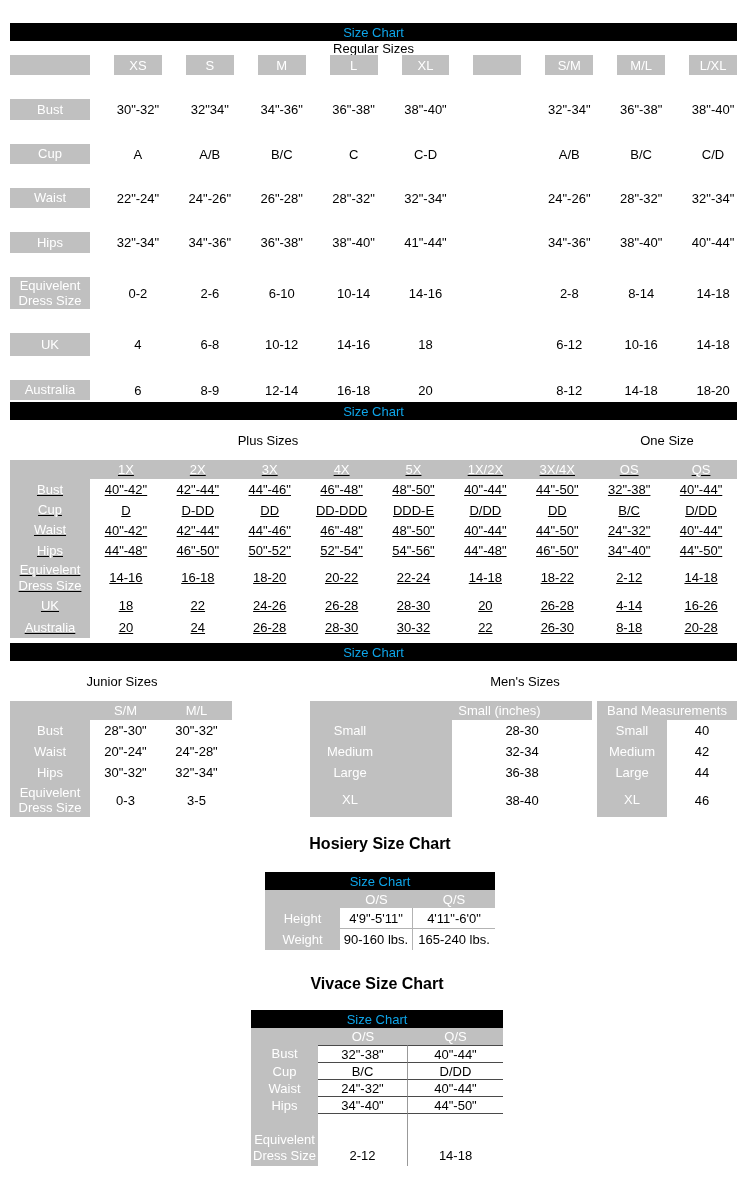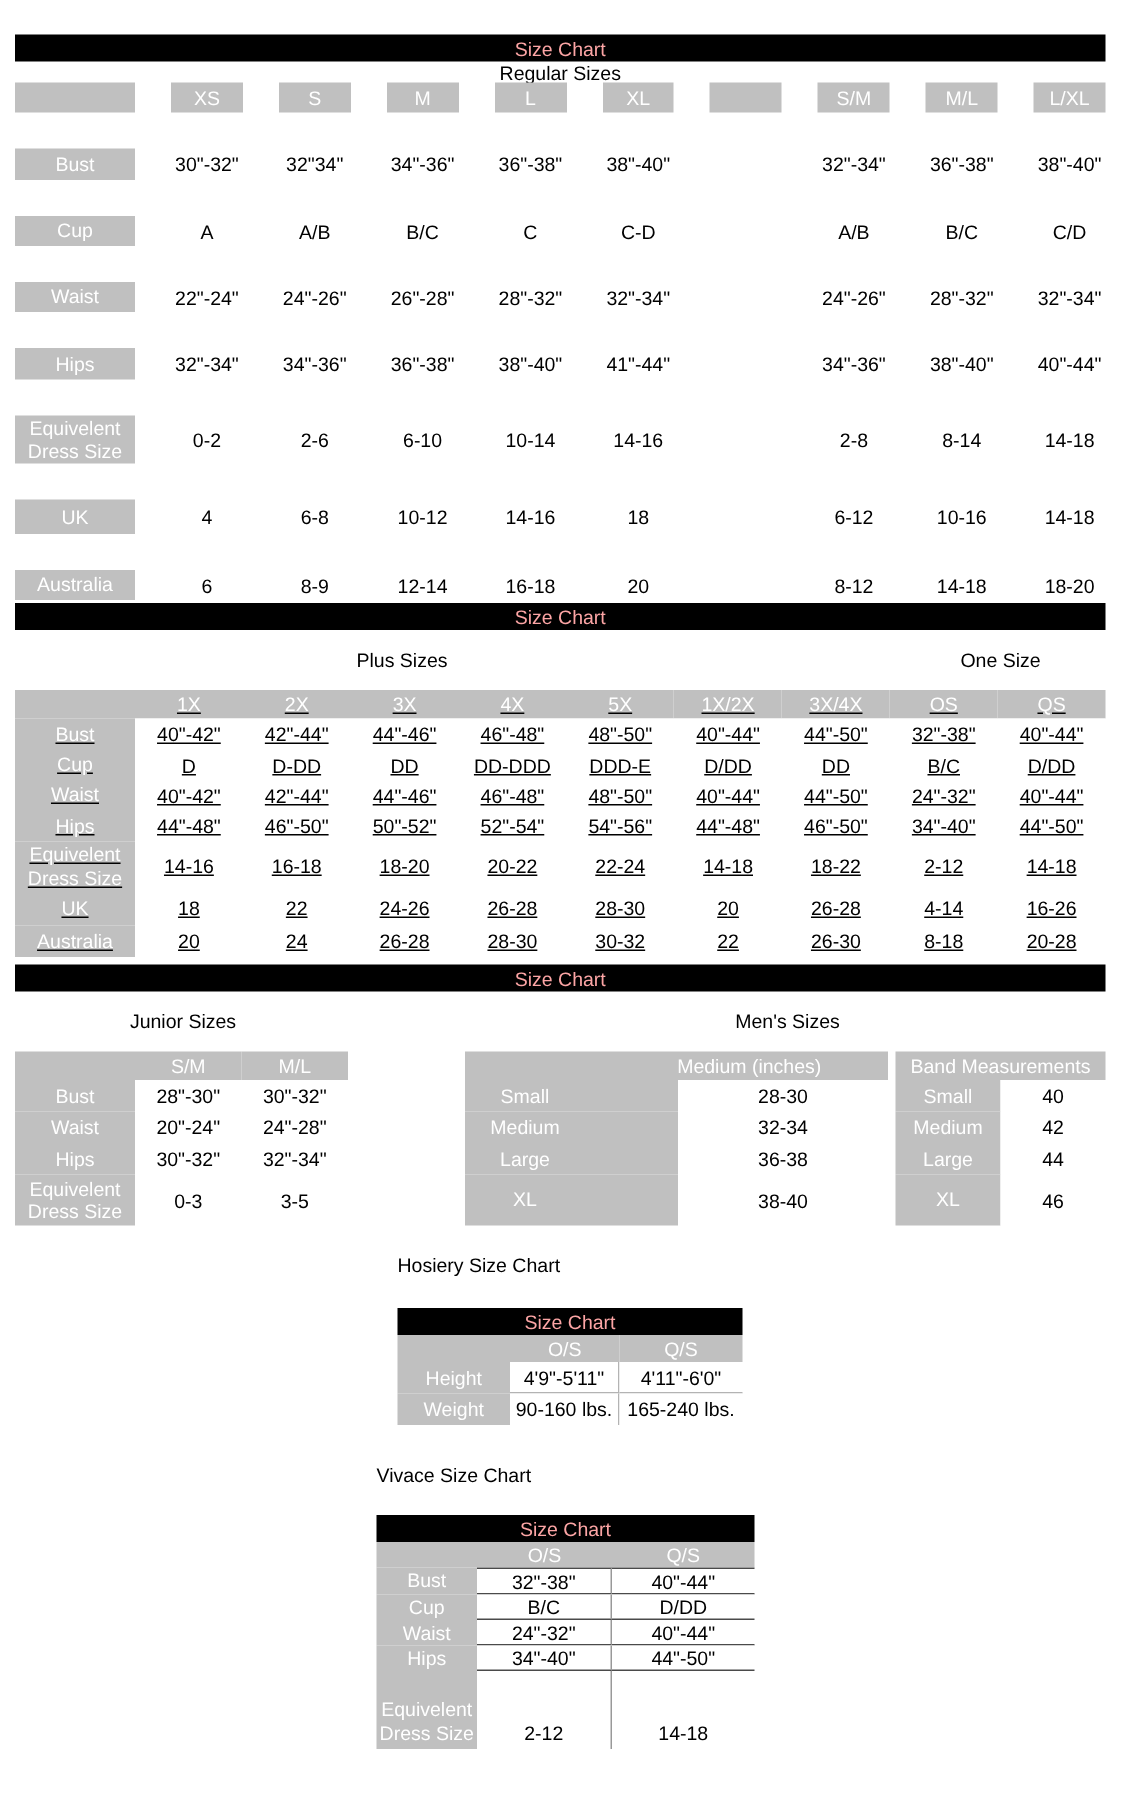--- a/index.html
+++ b/index.html
@@ -7,21 +7,21 @@
   body {
     width:747px; height:1200px;
     font-family:"Liberation Sans", sans-serif;
     color:#000;
   }
   .page { position:relative; width:747px; height:1200px; overflow:hidden; background:#fff; }
 
   .main-title { margin-top:103px; text-align:center; font-size:17px; font-weight:bold; line-height:22px; }
 
   .size-bar {
-    height:18px; background:var(--bar,#000); color:#fca5a5;
+    height:18px; background:var(--bar,#000); color:#0ea5e9;
     display:flex; align-items:center; justify-content:center;
     font-size:13px;
   }
   .bar-1 { margin:23px 10px 0 10px; }
   .bar-2 { margin:2px 10px 0 10px; }
   .bar-3 { margin:5px 10px 0 10px; }
   .hosiery-bar { width:230px; margin:18px 0 0 265px; }
   .vivace-bar  { width:252px; margin:16px 0 0 251px; }
 
   .single-heading { height:14px; display:flex; align-items:center; justify-content:center; font-size:13px; }
@@ -51,21 +51,21 @@
   .regular-table { grid-template-rows:20px 21px 20px 20px 21px 32px 23px 20px;gap:24px; }
   .plus-table    { grid-template-rows:19px 21px 20px 20px 21px 33px 23px 21px;text-decoration:underline; }
 
   .tables-row { display:flex; align-items:flex-start; }
   .junior-table { margin-left:10px; grid-template-columns:80px 71px 71px; grid-template-rows:19px 21px 21px 21px 34px; }
   .mens-left  { margin-left:78px; grid-template-columns:142px 140px; grid-template-rows:19px 21px 21px 21px 34px; }
   .mens-left .lcell { padding-right:62px; }
   .mens-left .hcell:not(.hc-spacer) { padding-right:45px; }
   .mens-right { margin-left:5px; grid-template-columns:70px 70px; grid-template-rows:19px 21px 21px 21px 34px; }
 
-  .sub-title { font-size:13px; font-weight:normal; text-align:left; white-space:nowrap; }
+  .sub-title { font-size:16px; font-weight:bold; text-align:center; white-space:nowrap; }
   .hosiery-title { width:230px; margin:16px 0 0 265px; line-height:21px; }
   .vivace-title  { width:252px; margin:23px 0 0 251px; line-height:21px; }
 
   .hosiery-table { margin-left:265px; grid-template-columns:75px 73px 82px; grid-template-rows:18px 21px 21px; }
   .hosiery-table .vcell.c0 { border-right:1px solid #b3b3b3; }
   .hosiery-table .vcell.r0 { border-bottom:1px solid #b3b3b3; }
 
   .vivace-table { margin-left:251px; grid-template-columns:67px 90px 95px; grid-template-rows:17px 18px 17px 17px 17px 52px; }
   .vivace-table .vcell { border-bottom:1px solid #4a4a4a; }
   .vivace-table .vcell.r0 { border-top:1px solid #4a4a4a; }
@@ -284,21 +284,21 @@
         <div class="vcell r1 c1">24"-28"</div>
         <div class="lcell r2">Hips</div>
         <div class="vcell r2 c0">30"-32"</div>
         <div class="vcell r2 c1">32"-34"</div>
         <div class="lcell r3">Equivelent Dress Size</div>
         <div class="vcell r3 c0">0-3</div>
         <div class="vcell r3 c1">3-5</div>
       </div>
     <div class="sizes-table mens-left">
         <div class="hcell hc-spacer"></div>
-        <div class="hcell hcol0">Medium (inches)</div>
+        <div class="hcell hcol0">Small (inches)</div>
         <div class="lcell r0">Small</div>
         <div class="vcell r0 c0">28-30</div>
         <div class="lcell r1">Medium</div>
         <div class="vcell r1 c0">32-34</div>
         <div class="lcell r2">Large</div>
         <div class="vcell r2 c0">36-38</div>
         <div class="lcell r3">XL</div>
         <div class="vcell r3 c0">38-40</div>
       </div>
     <div class="sizes-table mens-right">

